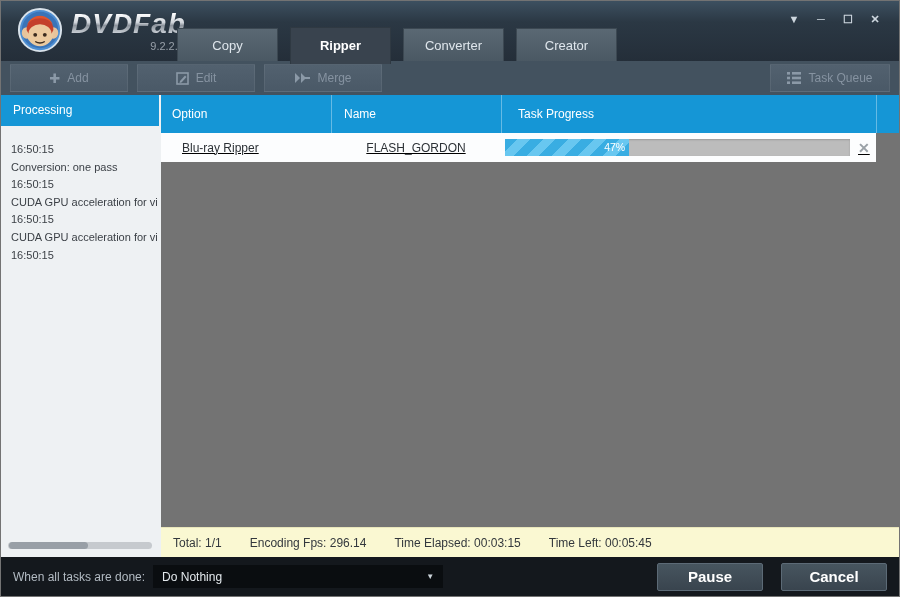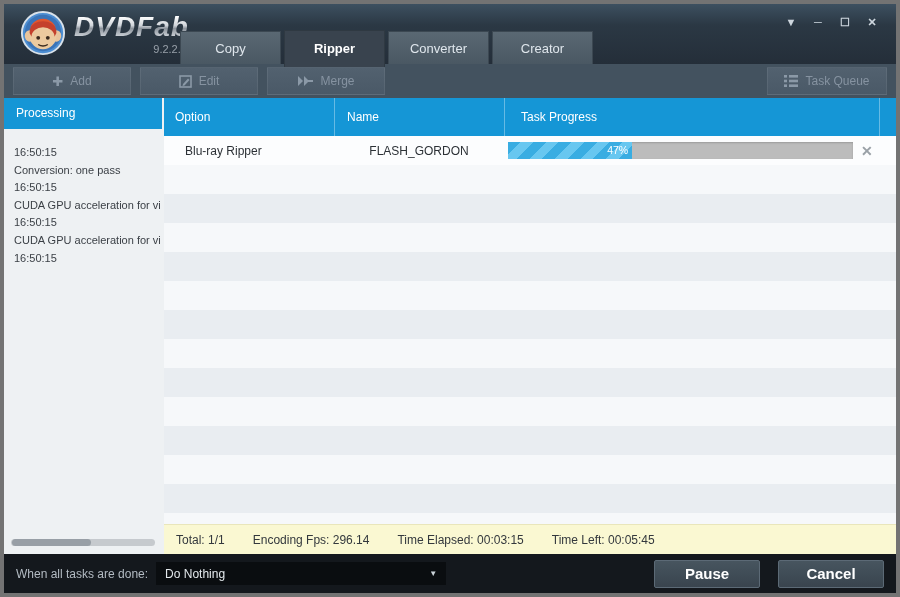--- a/index.html
+++ b/index.html
@@ -1,40 +1,40 @@
 <!DOCTYPE html>
 <html><head>
 <meta charset="utf-8">
 <style>
   * { margin:0; padding:0; box-sizing:border-box; }
   html,body { background:#3a4450; }
   body { font-family:"Liberation Sans", sans-serif; }
   .window {
     width:900px; height:597px; margin:0 auto;
     display:flex; flex-direction:column;
-    background:#fff; border:4px solid #737373; overflow:hidden;
+    background:#fff; border:1px solid #737373; overflow:hidden;
     position:relative;
   }
 
   
   .titlebar {
     height:60px; flex:none; position:relative;
     background:linear-gradient(180deg,#3d5060 0%,#2b3844 35%,#242e39 100%);
   }
   .logo { position:absolute; left:16px; top:6px; display:flex; align-items:center; }
   .logo-icon { width:46px; height:46px; margin-right:8px; }
   .logo-textcol { display:flex; flex-direction:column; align-items:flex-end; }
   .logo-text {
     font-size:28px; font-weight:bold; font-style:italic; letter-spacing:1px; line-height:30px;
     background:linear-gradient(180deg,#ffffff 15%,#cfd4da 45%,#8d949d 55%,#dfe4e9 90%);
     -webkit-background-clip:text; background-clip:text; color:transparent;
   }
   .logo-version { font-size:11px; color:#98a0a9; margin-top:1px; padding-right:2px; }
 
-  .tabs { position:absolute; left:176px; bottom:0; display:flex; gap:3px; align-items:flex-end; z-index:3; }
+  .tabs { position:absolute; left:176px; bottom:0; display:flex; gap:12px; align-items:flex-end; z-index:3; }
   .tab {
     width:101px; height:33px; line-height:33px; text-align:center;
     font-size:13px; color:#dfe6ec; cursor:default;
     background:linear-gradient(180deg,#5a6873 0%,#4a5863 100%);
     border:1px solid #3c4852; border-bottom:none;
   }
   .tab.active {
     height:37px; line-height:35px; margin-bottom:-3px;
     background:#39434e; font-weight:bold; color:#ffffff;
     border-color:#2f3942;
@@ -81,21 +81,21 @@
   .side-scroll .thumb { position:absolute; left:1px; top:0; height:7px; width:55%; background:#989fa6; border-radius:4px; }
 
   .main { flex:1; display:flex; flex-direction:column; min-width:0; }
   .table-header { height:38px; flex:none; background:#1596d6; display:flex; color:#fff; font-size:12px; }
   .th { display:flex; align-items:center; }
   .th.opt  { width:170px; padding-left:11px; }
   .th.name { width:170px; padding-left:12px; border-left:1px solid rgba(255,255,255,0.35); }
   .th.prog { width:375px; padding-left:16px;  border-left:1px solid rgba(255,255,255,0.35); }
   .th.xcol { flex:1; border-left:1px solid rgba(255,255,255,0.35); }
 
-  .table-body { flex:1; display:flex; flex-direction:column; background:#737373; overflow:hidden; }
+  .table-body { flex:1; display:flex; background:#737373; overflow:hidden;text-decoration:underline; }
   .trow { height:29px; flex:none; display:flex; align-items:center; font-size:12px; color:#2c3136; }
   .trow.data  { background:#fcfdfe; }
   .trow.light { background:#f6f8fa; }
   .trow.dark  { background:#e9edf1; }
   .td.opt  { width:170px; padding-left:21px; }
   .td.name { width:170px; text-align:center; }
   .td.prog { width:375px; display:flex; align-items:center; padding-left:4px; }
   .td.xcol { flex:1; }
 
   .pbar {

